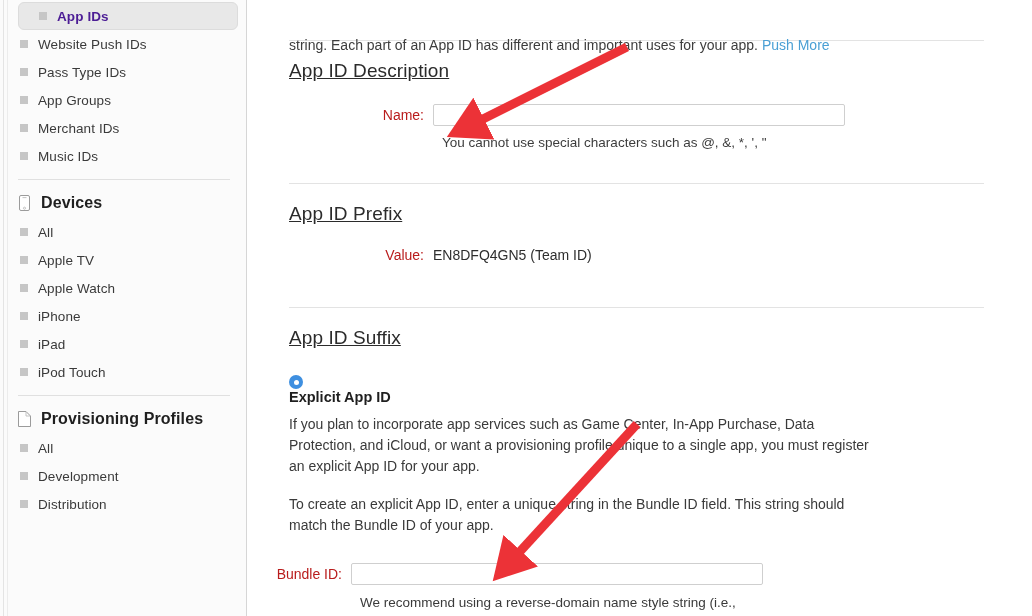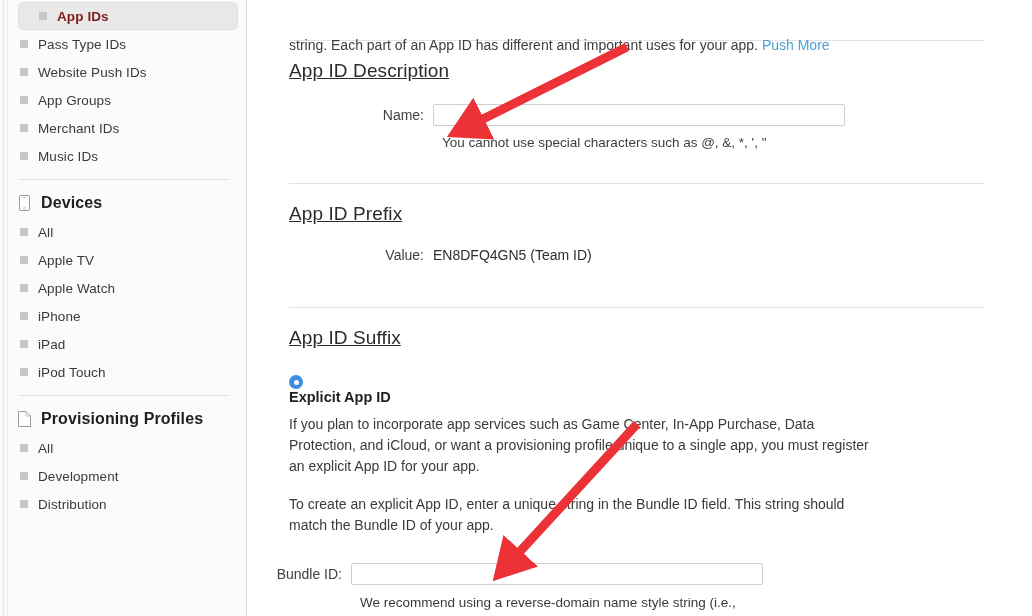--- a/index.html
+++ b/index.html
@@ -78,21 +78,21 @@
   }
 
   .nav-label {
     font-size: 13.5px;
     color: #3a3a3a;
     letter-spacing: 0.1px;
     white-space: nowrap;
   }
   .nav-row.selected .nav-label {
     font-weight: bold;
-    color: #7f1d1d;
+    color: #4c1d95;
   }
 
   .nav-sep {
     height: 1px;
     background: #e0e0e0;
     margin: 9px 16px 8px 18px;
   }
 
   .group-row {
     height: 30px;
@@ -166,21 +166,21 @@
   .field-row {
     display: flex;
     align-items: center;
     margin-bottom: 7px;
   }
   .field-label {
     width: 144px;
     text-align: right;
     padding-right: 9px;
     font-size: 14px;
-    color: #404040;
+    color: #b91c1c;
     flex: 0 0 144px;
   }
   .text-input {
     width: 412px;
     height: 22px;
     border: 1px solid #cfcfcf;
     background: #ffffff;
     border-radius: 2px;
     font-family: "Liberation Sans", sans-serif;
     font-size: 13px;
@@ -268,25 +268,25 @@
     <div class="sidebar-rail-outer"></div>
     <div class="sidebar-rail-inner"></div>
 
     <ul class="nav-list">
       <li class="nav-row selected">
         <span class="bullet-sq"></span>
         <span class="nav-label">App IDs</span>
       </li>
       <li class="nav-row">
         <span class="bullet-sq"></span>
+        <span class="nav-label">Website Push IDs</span>
+      </li>
+      <li class="nav-row">
+        <span class="bullet-sq"></span>
         <span class="nav-label">Pass Type IDs</span>
-      </li>
-      <li class="nav-row">
-        <span class="bullet-sq"></span>
-        <span class="nav-label">Website Push IDs</span>
       </li>
       <li class="nav-row">
         <span class="bullet-sq"></span>
         <span class="nav-label">App Groups</span>
       </li>
       <li class="nav-row">
         <span class="bullet-sq"></span>
         <span class="nav-label">Merchant IDs</span>
       </li>
       <li class="nav-row">

